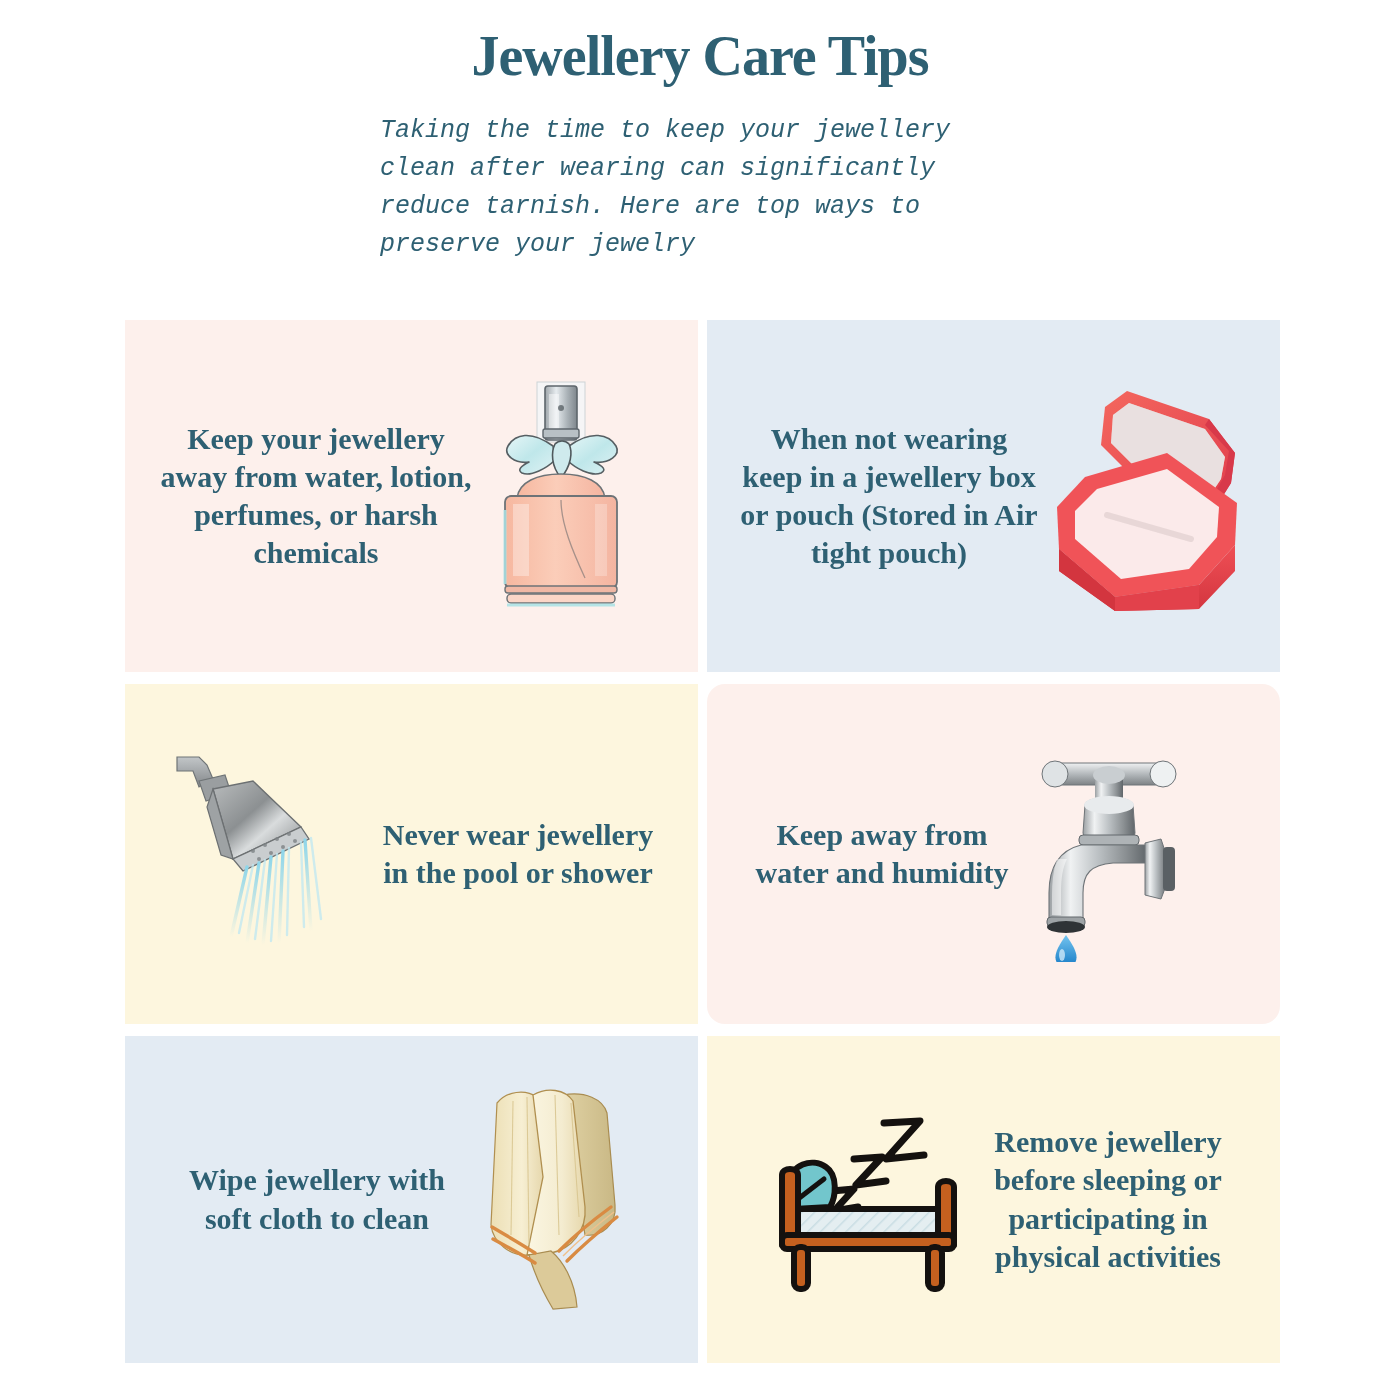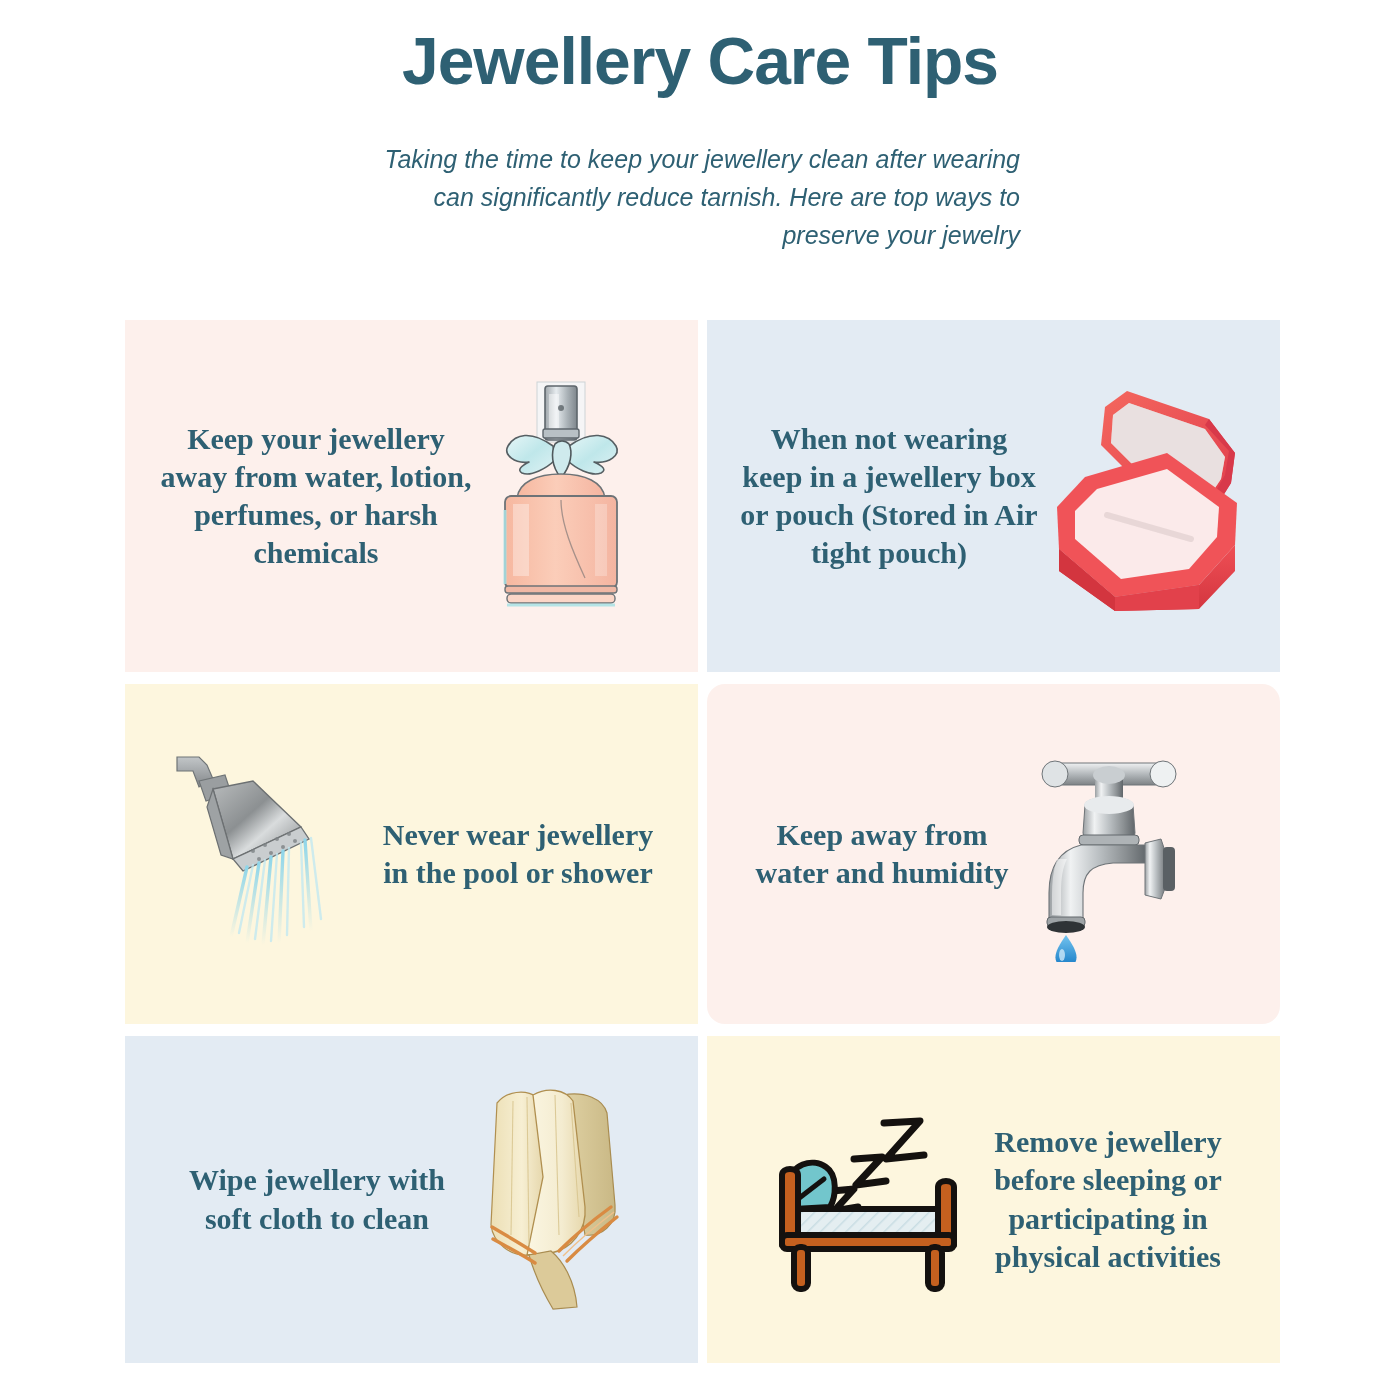--- a/index.html
+++ b/index.html
@@ -21,37 +21,37 @@
     height: 1400px;
     background: #ffffff;
   }
 
   
   .header {
     padding-top: 24px;
     text-align: center;
   }
   .main-title {
-    font-family: Liberation Sans, sans-serif;
+    font-family: Liberation Serif, serif;
     font-weight: 700;
-    font-size: 66px;
+    font-size: 56px;
     letter-spacing: -1px;
     color: #2e6073;
     line-height: 1.15;
     margin: 0;
   }
   .subtitle {
-    margin: 40px auto 0 auto;
+    margin: 24px auto 0 auto;
     width: 640px;
-    font-family: Liberation Sans, sans-serif;
+    font-family: Liberation Mono, monospace;
     font-style: italic;
     font-size: 25px;
     line-height: 1.52;
     color: #2e6073;
-    text-align: right;
+    text-align: left;
   }
 
   
   .grid {
     position: absolute;
     left: 125px;
     top: 320px;
     width: 1155px;
     display: grid;
     grid-template-columns: 573px 573px;

